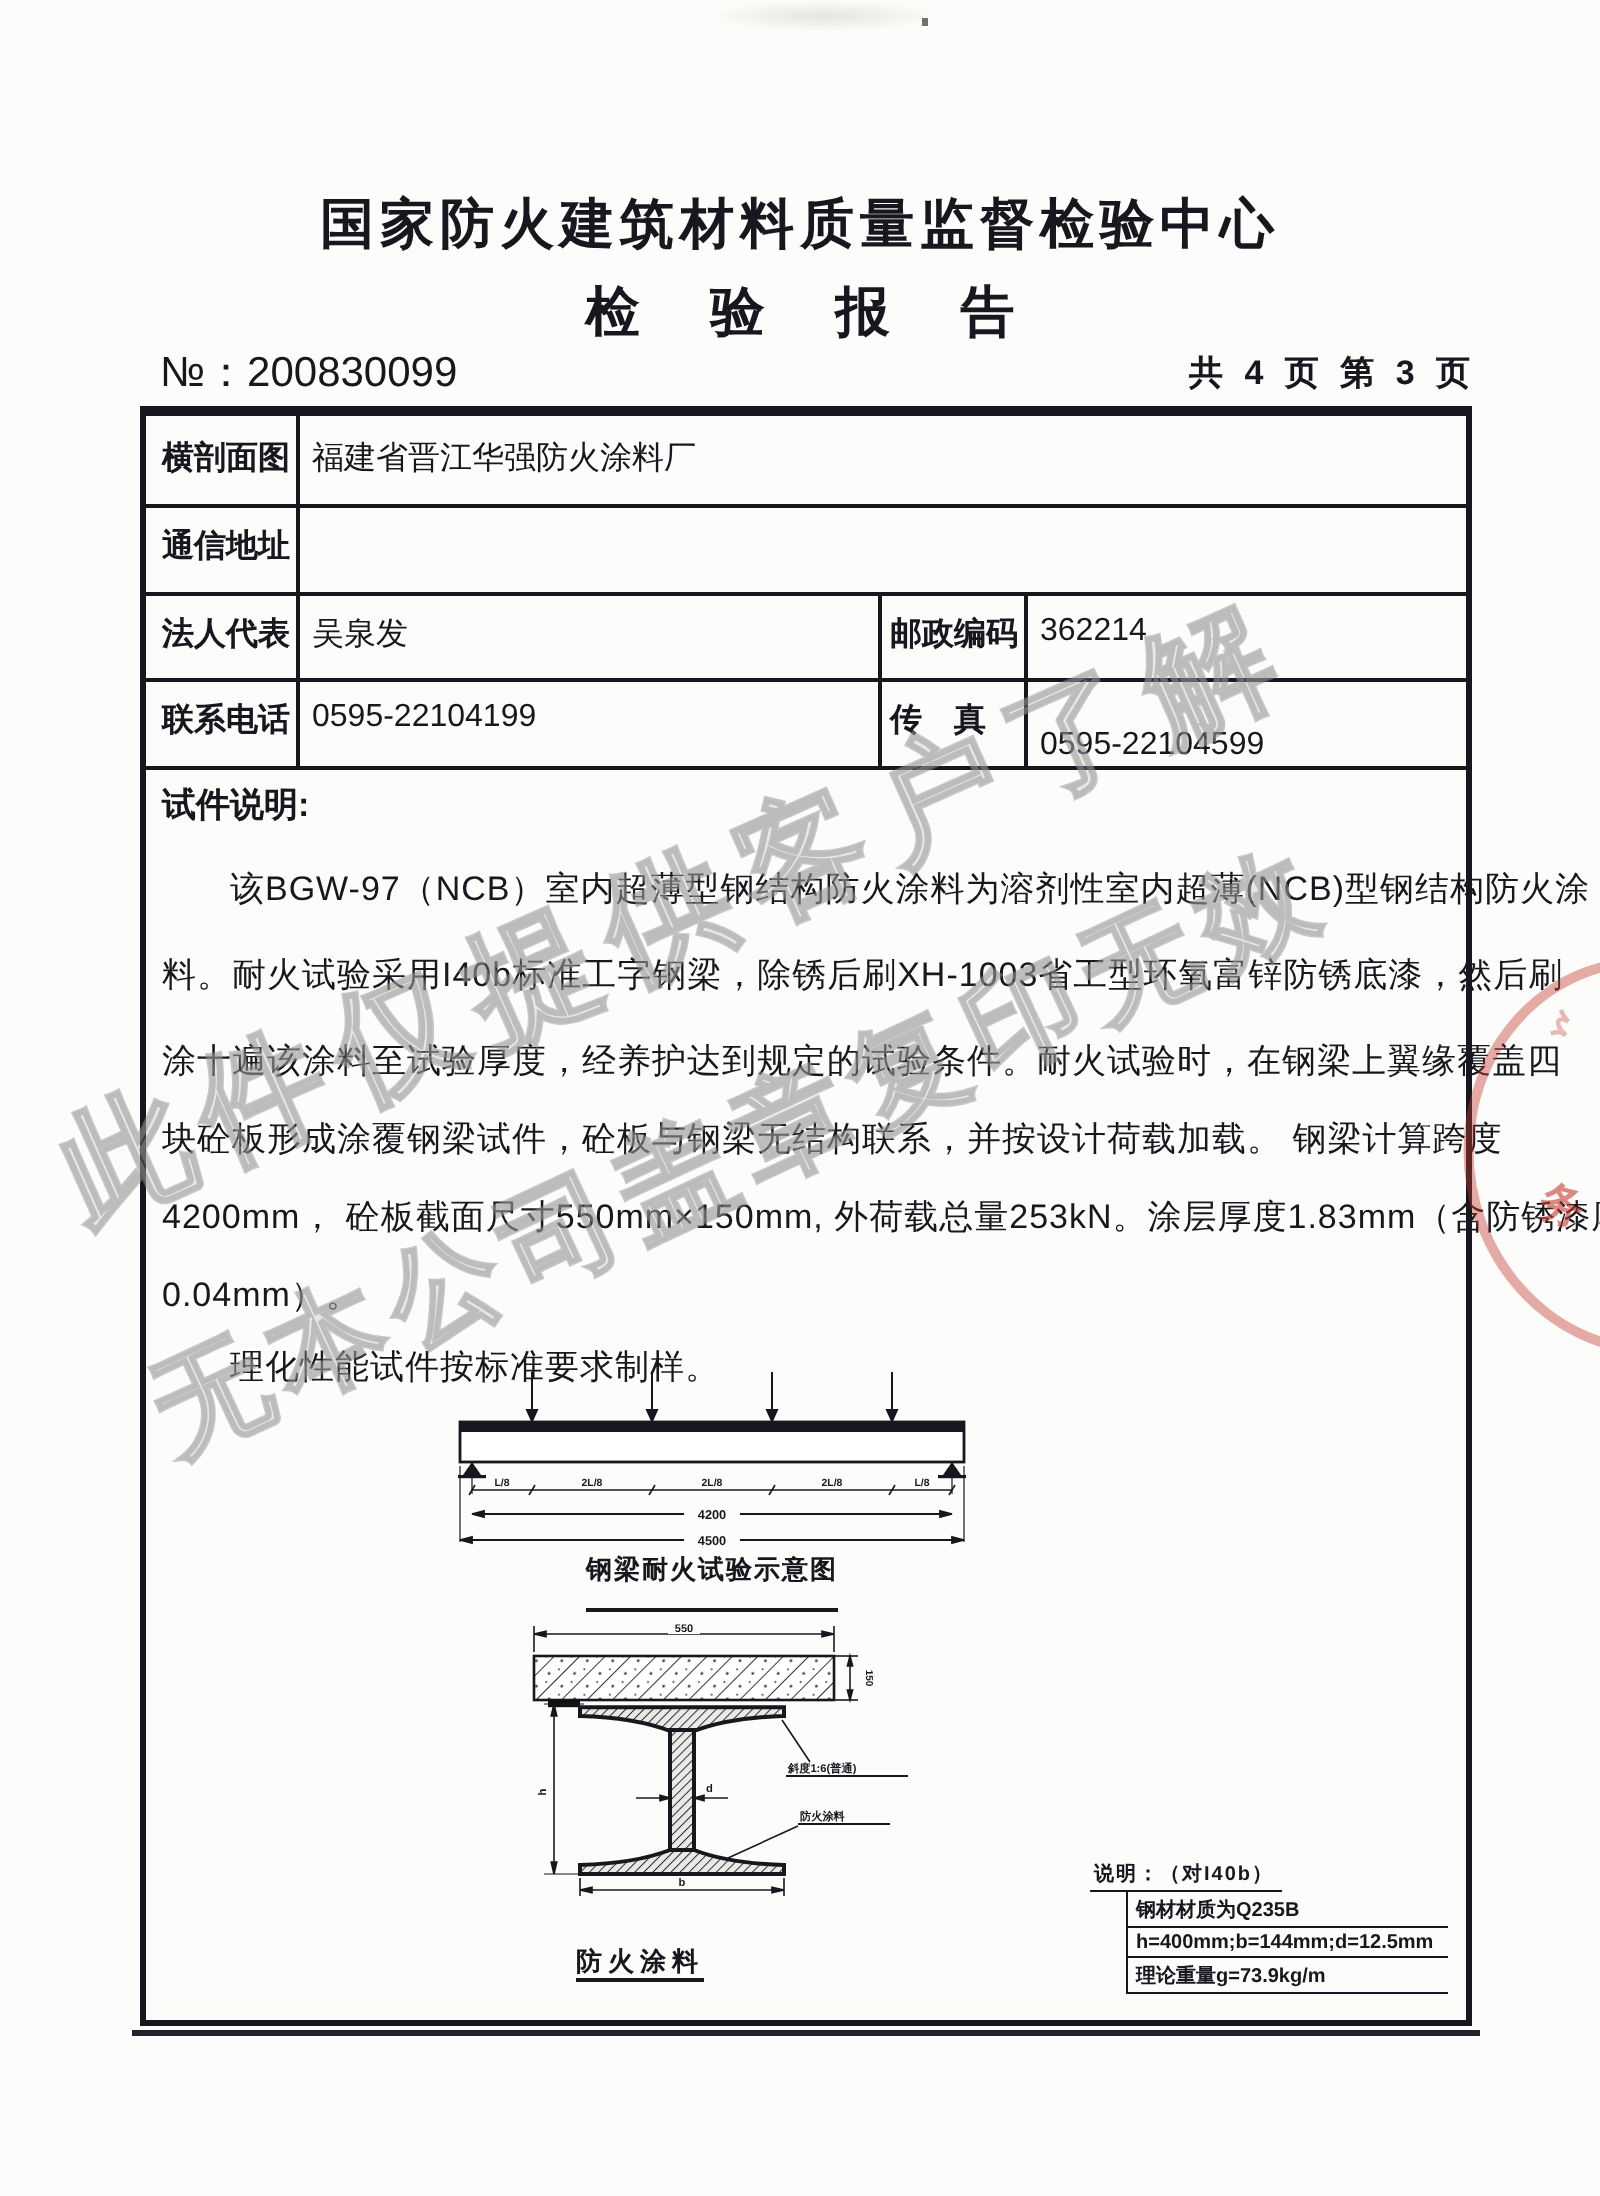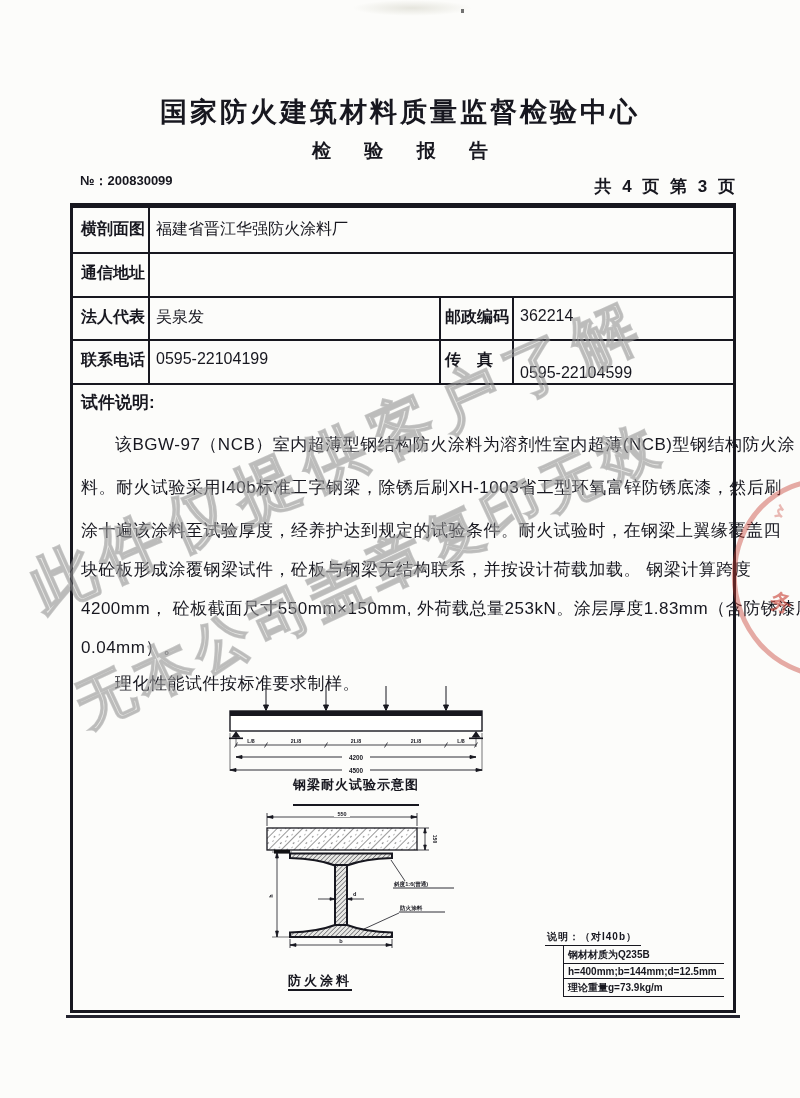--- a/index.html
+++ b/index.html
@@ -1,22 +1,22 @@
 <!DOCTYPE html>
 <html><head>
 <meta charset="utf-8">
 <style>
   html,body{margin:0;padding:0;}
   body{width:800px;height:1098px;background:#f5f4f1;font-family:"Liberation Sans",sans-serif;}
   .page{position:relative;width:800px;height:1098px;background:#fcfcfa;overflow:hidden;color:#17171f;}
 
   
   .doc-title{position:absolute;left:0;top:94px;width:100%;text-align:center;font-size:27px;font-weight:bold;letter-spacing:3px;}
-  .doc-subtitle{position:absolute;left:0;top:138px;width:100%;text-align:center;font-size:19px;font-weight:bold;letter-spacing:14px;text-indent:14px;}
-  .report-no{position:absolute;left:80px;top:172px;font-size:13px;font-weight:700;}
+  .doc-subtitle{position:absolute;left:0;top:138px;width:100%;text-align:center;font-size:27px;font-weight:bold;letter-spacing:14px;text-indent:14px;}
+  .report-no{position:absolute;left:80px;top:172px;font-size:21px;font-weight:400;}
   .pagination{position:absolute;right:62px;top:175px;font-size:17px;font-weight:600;letter-spacing:3px;}
 
   
   .info-table{position:absolute;left:70px;top:203px;width:666px;height:810px;border:3px solid #17171f;border-top-width:5px;box-sizing:border-box;background:transparent;z-index:2;}
   .hl{position:absolute;left:0;width:100%;height:2px;background:#17171f;}
   .vl{position:absolute;width:2px;background:#17171f;}
   .cell{position:absolute;font-size:16px;white-space:nowrap;}
   .cell.lab{font-weight:600;}
   .bottom-extra{position:absolute;left:66px;top:1015px;width:674px;height:3px;background:#23232e;z-index:2;}
 

